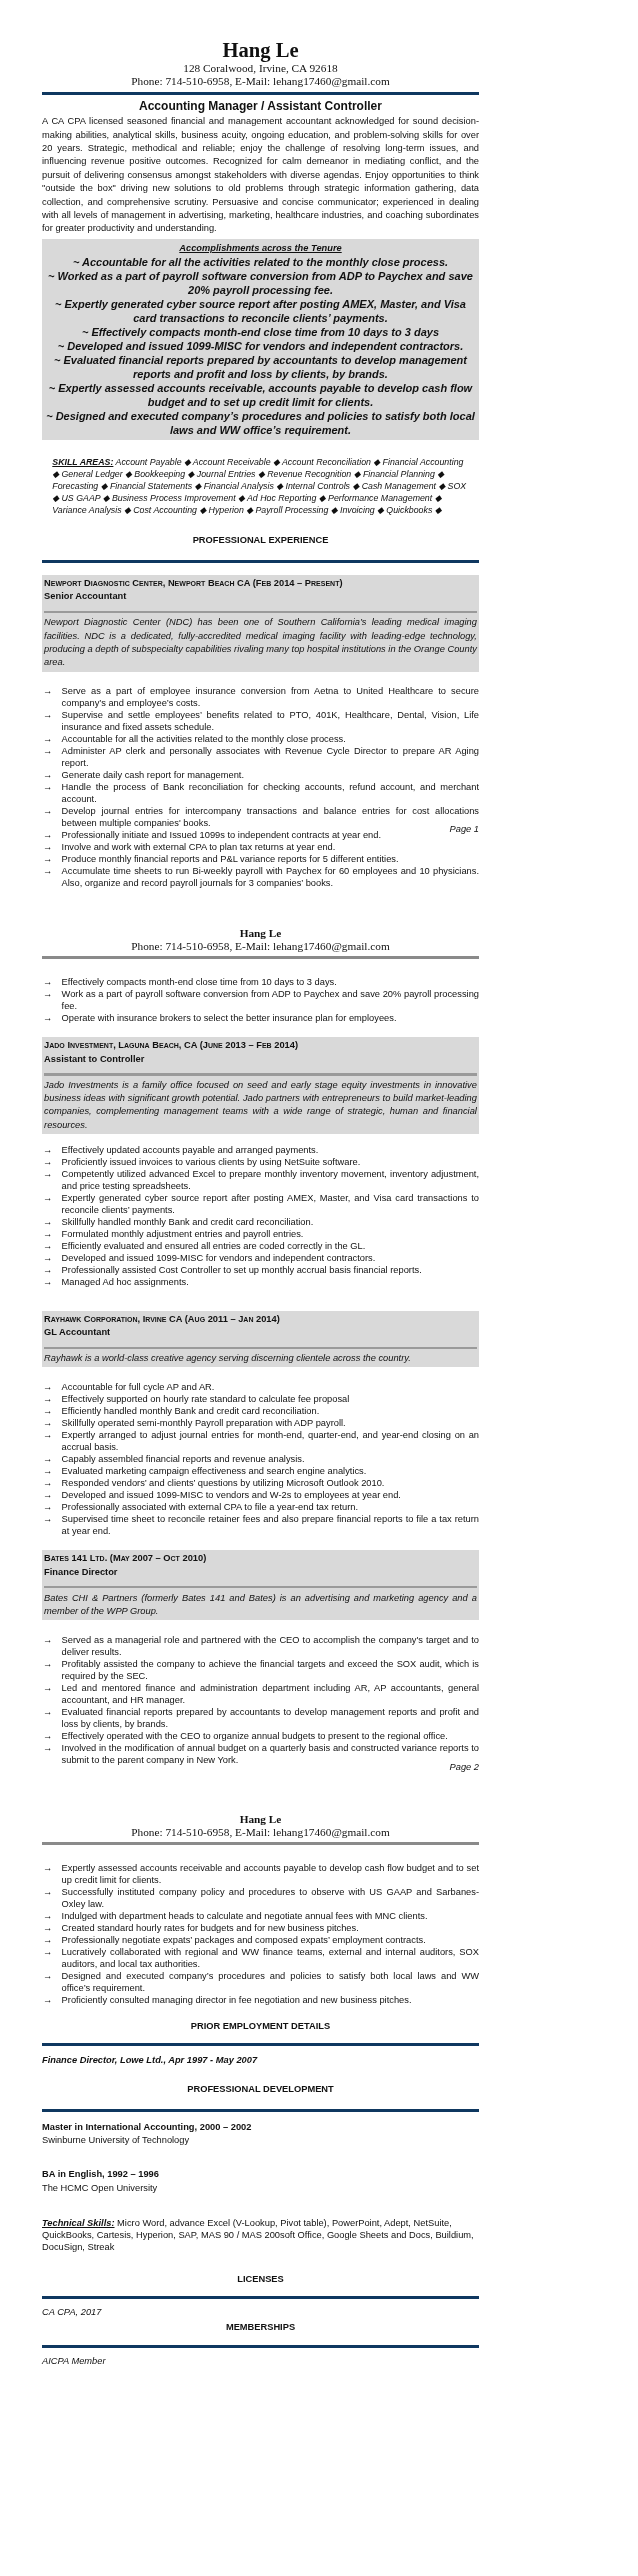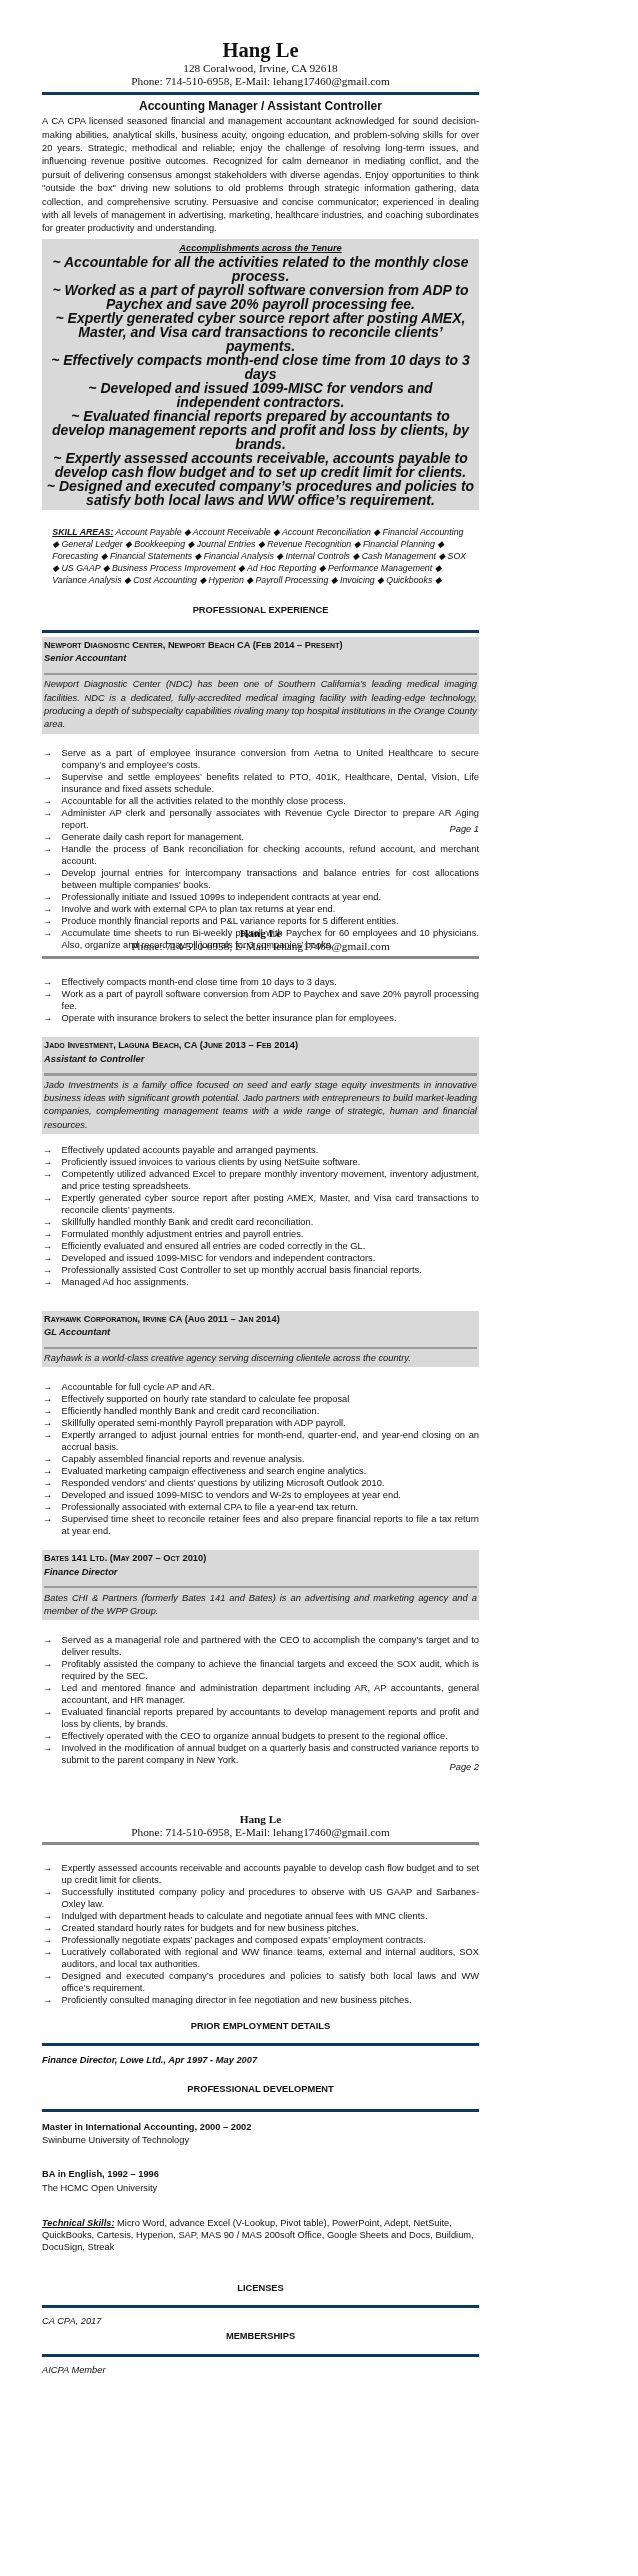--- a/index.html
+++ b/index.html
@@ -14,31 +14,31 @@
   .rule-navy { height: 2.6px; background: #0f3860; margin-top: 3.1px; }
   .rule-gray { height: 2.1px; background: #8a8a8a; margin-top: 2.6px; }
 
   .name-small { font-family: "Liberation Serif", serif; font-weight: bold; font-size: 11.3px; text-align: center; line-height: 13.4px; padding-top: 106px; }
 
   .headline { font-weight: bold; font-size: 12px; text-align: center; margin-top: 4.1px; line-height: 14.4px; }
   .summary { font-size: 9.3px; line-height: 13.4px; text-align: justify; margin-top: 2.1px; }
 
   .acc-box { background: #d9d9d9; margin-top: 3.1px; padding: 2.1px 0 3.1px; text-align: center; }
   .acc-title { font-weight: bold; font-style: italic; text-decoration: underline; font-size: 9.3px; line-height: 14.4px; }
-  .acc-item { font-weight: bold; font-style: italic; font-size: 14px; line-height: 14px; padding: 0 4.1px; }
+  .acc-item { font-weight: bold; font-style: italic; font-size: 11px; line-height: 14px; padding: 0 4.1px; }
 
   .skills { font-style: italic; font-size: 8.8px; line-height: 12px; text-align: left; margin: 15.5px 10.3px 0; }
   .skills .lbl { font-weight: bold; text-decoration: underline; }
 
   .section-title { font-weight: bold; font-size: 9.3px; text-align: center; margin-top: 18.5px; line-height: 12.4px; }
   .section-rule { height: 2.6px; background: #0f3860; margin-top: 13.4px; }
 
-  .job-box { background: #d9d9d9; margin-top: 4px; padding: 2.1px 2.1px 2.1px; }
+  .job-box { background: #d9d9d9; margin-top: 12px; padding: 2.1px 2.1px 2.1px; }
   .job-company { font-weight: bold; font-variant: small-caps; font-size: 9.3px; line-height: 13.4px; }
-  .job-title { font-weight: bold; font-style: italic; font-size: 9.3px; line-height: 13.4px; }
+  .job-title { font-weight: bold; font-size: 9.3px; line-height: 13.4px; }
   .job-sep { height: 2.1px; background: #9a9a9a; margin: 7.2px 0 3.1px; }
   .job-desc { font-style: italic; font-size: 9.3px; line-height: 13.4px; text-align: justify; }
 
   ul.arrows { list-style: none; margin: 13.4px 0 0; padding: 0; }
   ul.arrows li { position: relative; padding-left: 19.6px; font-size: 9.3px; line-height: 12px; text-align: justify; margin-bottom: 0; }
   ul.arrows li .arr { position: absolute; left: 1px; top: 0; }
 
   .page-num { position: absolute; right: 42px; font-style: italic; font-size: 9.3px; text-align: center; }
   .page1 .page-num { top: 824px; }
   .page2 .page-num { top: 876px; }
@@ -205,21 +205,21 @@
   <div class="edu-degree first">Master in International Accounting, 2000 – 2002</div>
   <div class="edu-school">Swinburne University of Technology</div>
   <div class="edu-degree" style="margin-top:20.6px;">BA in English, 1992 – 1996</div>
   <div class="edu-school">The HCMC Open University</div>
 
   <div class="tech">
     <span class="lbl">Technical Skills:</span><span> Micro Word, advance Excel (V-Lookup, Pivot table), PowerPoint, Adept, NetSuite, QuickBooks, Cartesis, Hyperion, SAP, MAS 90 / MAS 200soft Office, Google Sheets and Docs, Buildium, DocuSign, Streak</span>
   </div>
 
   <div class="sec-tight">
-    <div class="section-title" style="margin-top:29px;">LICENSES</div>
+    <div class="section-title" style="margin-top:20px;">LICENSES</div>
     <div class="section-rule"></div>
     <div class="plain">CA CPA, 2017</div>
     <div class="section-title" style="margin-top:2.1px;">MEMBERSHIPS</div>
     <div class="section-rule"></div>
     <div class="plain">AICPA Member</div>
   </div>
 
 </div>
 
 

